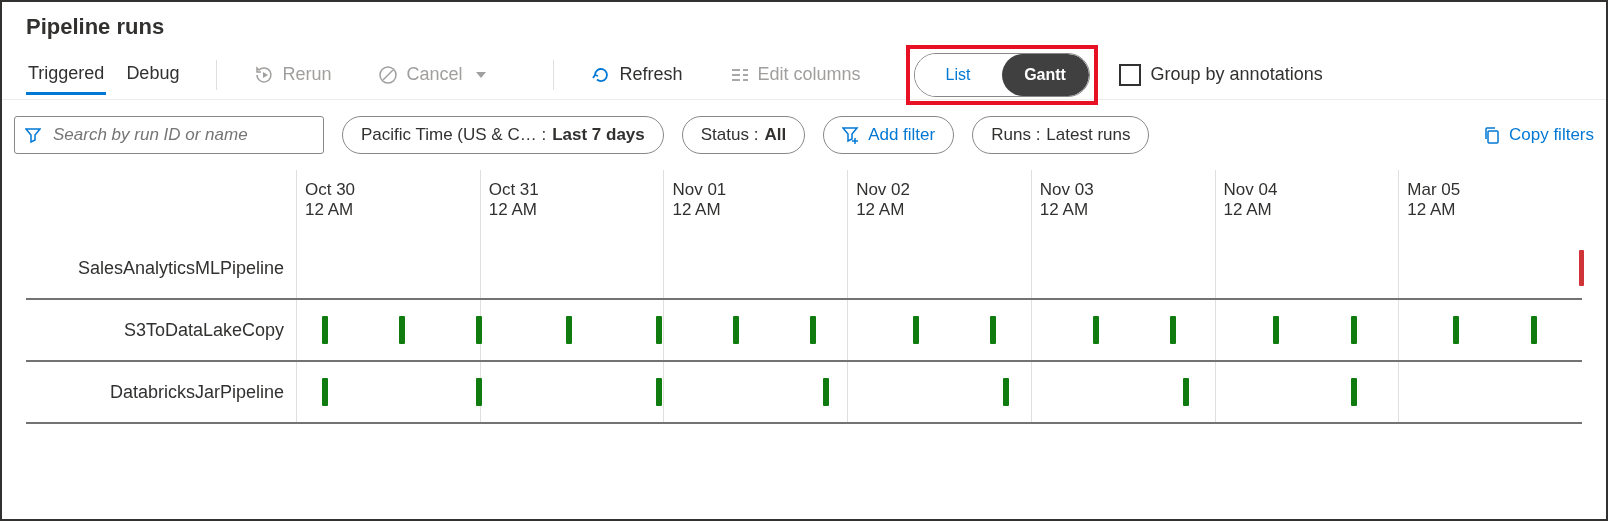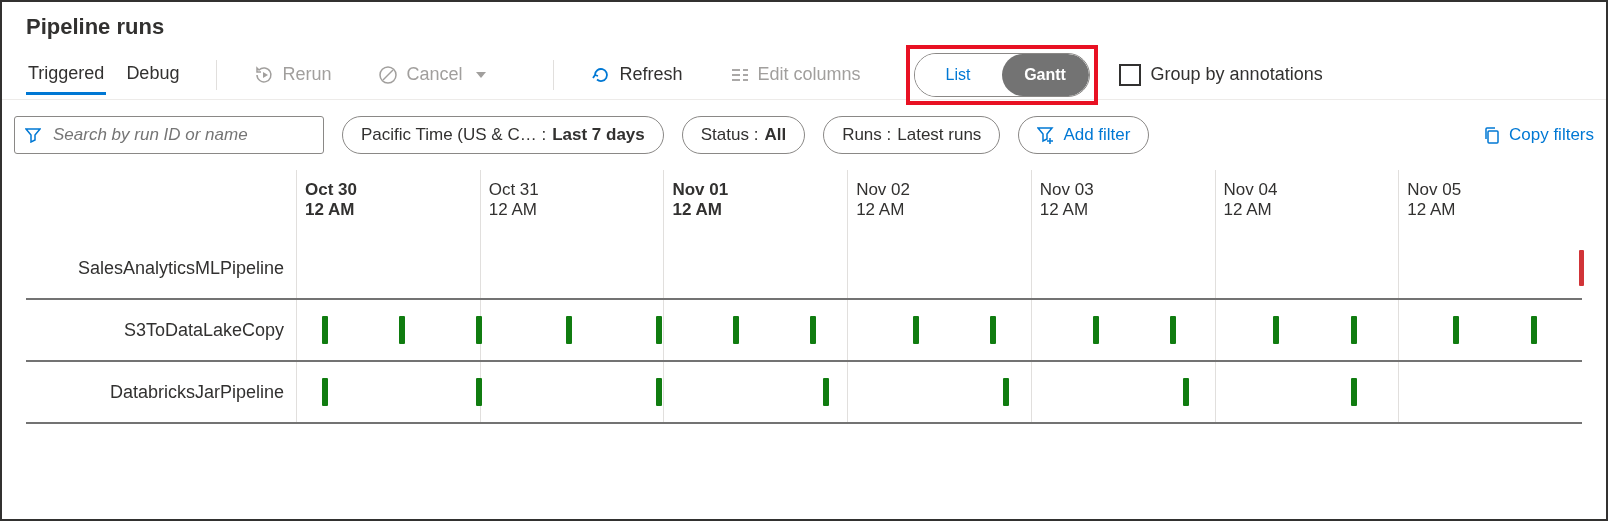--- a/index.html
+++ b/index.html
@@ -83,21 +83,21 @@
     flex: 1;
     display: flex;
     align-items: center;
     justify-content: center;
     font-size: 16px;
     cursor: pointer;
     background: #fff;
     color: #0078d4;
   }
   .view-opt.active {
-    background: #737373;
+    background: #404040;
     color: #fff;
     border-radius: 30px;
     font-weight: 600;
   }
   .checkbox-row {
     display: flex;
     align-items: center;
     gap: 10px;
     font-size: 18px;
     margin-left: 6px;
@@ -170,21 +170,21 @@
     height: 68px;
   }
   .time-col {
     border-left: 1px solid #e1dfdd;
     padding: 10px 0 0 8px;
     font-size: 17px;
     color: #323130;
   }
   .time-col .date { display:block; }
   .time-col .time { display:block; }
-  .time-col.bold .date, .time-col.bold .time { font-weight: 700; }
+  .time-col.bold .date, .time-col.bold .time { font-weight: 400; }
   .gantt-body {
     position: relative;
   }
   .gantt-row {
     display: grid;
     grid-template-columns: 270px 1fr;
     height: 62px;
     border-bottom: 2px solid #737373;
     align-items: center;
   }
@@ -297,32 +297,32 @@
     </div>
 
     <div class="pill">
       <span>Pacific Time (US &amp; C… :</span>
       <span class="bold">Last 7 days</span>
     </div>
     <div class="pill">
       <span>Status :</span>
       <span class="bold">All</span>
     </div>
-    <div class="pill">
-      <span>Runs :</span>
-      <span>Latest runs</span>
-    </div>
     <div class="pill addfilter">
       <svg width="18" height="18" viewBox="0 0 18 18">
           <path fill="none" stroke="#0078d4" stroke-width="1.5" d="M1 2h14l-5 6v5l-4 2V8z"></path>
           <line x1="13" y1="12" x2="13" y2="18" stroke="#0078d4" stroke-width="1.5"></line>
           <line x1="10" y1="15" x2="16" y2="15" stroke="#0078d4" stroke-width="1.5"></line>
         </svg>
       <span>Add filter</span>
     </div>
+    <div class="pill">
+      <span>Runs :</span>
+      <span>Latest runs</span>
+    </div>
 
     <div class="link-btn spacer-flex">
       <svg width="18" height="18" viewBox="0 0 18 18">
           <rect x="5" y="5" width="10" height="12" rx="1" fill="none" stroke="#0078d4" stroke-width="1.5"></rect>
           <path d="M3 13V3a1 1 0 0 1 1-1h8" fill="none" stroke="#0078d4" stroke-width="1.5"></path>
         </svg>
       <span>Copy filters</span>
     </div>
   </div>
 
@@ -341,21 +341,21 @@
           </div><div class="time-col">
             <span class="date">Nov 02</span>
             <span class="time">12 AM</span>
           </div><div class="time-col">
             <span class="date">Nov 03</span>
             <span class="time">12 AM</span>
           </div><div class="time-col">
             <span class="date">Nov 04</span>
             <span class="time">12 AM</span>
           </div><div class="time-col">
-            <span class="date">Nov 05</span>
+            <span class="date">Mar 05</span>
             <span class="time">12 AM</span>
           </div></div>
     </div>
     <div class="gantt-body" id="gantt-body">
         <div class="gantt-row">
           <div class="row-label">SalesAnalyticsMLPipeline</div>
           <div class="row-track">
             <div class="vgrid" style="left: 0%;"></div>
             <div class="vgrid" style="left: 14.2857%;"></div>
             <div class="vgrid" style="left: 28.5714%;"></div>

